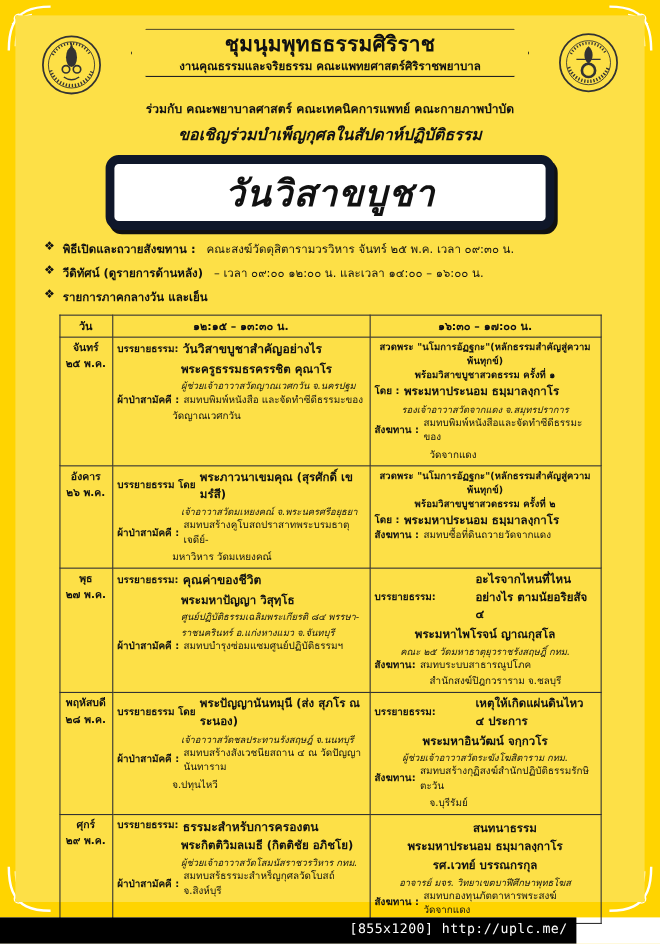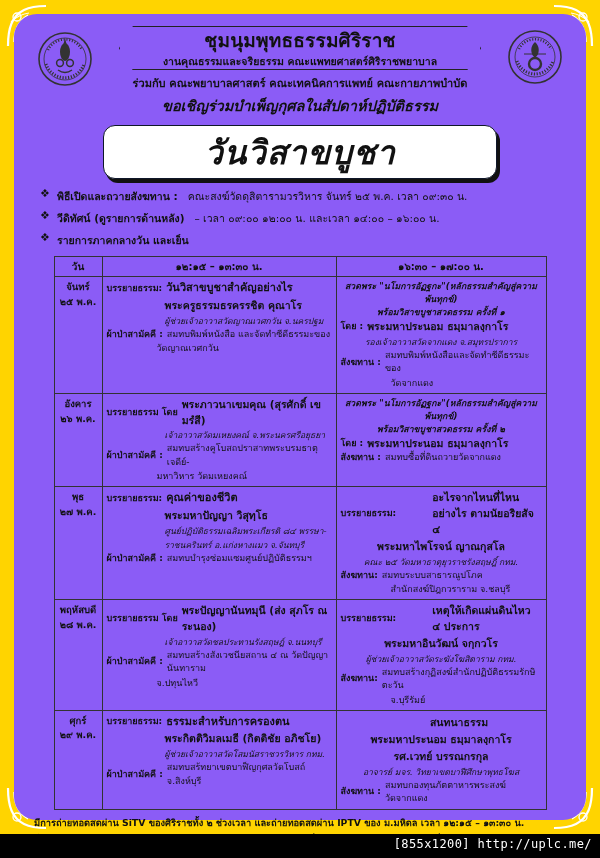--- a/index.html
+++ b/index.html
@@ -11,23 +11,22 @@
     position:relative;
   }
   
   .poster{
     position:absolute;left:0;top:0;width:600px;height:834px;
     background:#ffd400;
     box-sizing:border-box;
   }
   .poster-inner{
     position:absolute;left:14px;top:14px;right:14px;bottom:14px;
-    background:#8b5cf6;
+    background:#fde047;
     box-sizing:border-box;
-    border-radius:23px;
   }
   .corner{position:absolute;width:46px;height:46px;pointer-events:none;}
   .corner svg{display:block;}
   .c-tl{left:2px;top:2px;}
   .c-tr{right:2px;top:2px;transform:scaleX(-1);}
   .c-bl{left:2px;bottom:2px;transform:scaleY(-1);}
   .c-br{right:2px;bottom:2px;transform:scale(-1,-1);}
 
   
   .header{position:relative;padding-top:8px;text-align:center;}
@@ -50,27 +49,27 @@
     clip-path:polygon(14px 0,calc(100% - 14px) 0,100% 50%,calc(100% - 14px) 100%,14px 100%,0 50%);
   }
   .org-title{
     font-size:19px;font-weight:bold;letter-spacing:.2px;line-height:1.25;
     color:#111;position:relative;
   }
   .org-sub{
     font-size:10.5px;font-weight:bold;line-height:1.4;color:#111;position:relative;
     margin-top:1px;
   }
-  .coop{font-size:11px;font-weight:bold;margin-top:4px;color:#111;}
+  .coop{font-size:11px;font-weight:bold;margin-top:20px;color:#111;}
   .invite{font-size:14.5px;font-weight:bold;margin-top:2px;color:#111;font-style:italic;}
 
   .title-box{
     margin:8px auto 0 auto;
     width:392px;height:52px;
-    border:1px solid #0f172a;border-radius:12px;
+    border:8px solid #0f172a;border-radius:12px;
     box-shadow:3px 4px 0 0 #111;
     display:flex;align-items:center;justify-content:center;
     background:#fff;
   }
   .title-text{
     font-size:33px;font-weight:bold;font-style:italic;
     letter-spacing:1px;color:#111;line-height:1;
   }
   .datebar{
     text-align:center;font-size:14.5px;font-weight:bold;margin-top:9px;color:#111;
@@ -108,34 +107,34 @@
   .lrow{display:flex;align-items:center;line-height:1.5;}
   .lbl{font-size:9px;font-weight:bold;flex:0 0 auto;white-space:nowrap;}
   .txt{font-size:9px;margin-left:4px;}
   .topic{font-size:11px;font-weight:bold;}
   .monk{font-size:10.5px;font-weight:bold;}
   .pos{font-size:8.5px;font-style:italic;}
   .ind{padding-left:58px;}
   .ind2{padding-left:46px;}
   .ctr{text-align:center;}
   .chant{
-    font-size:8.6px;font-style:italic;font-weight:bold;text-align:center;
+    font-size:8.6px;font-weight:bold;text-align:center;
     line-height:1.5;letter-spacing:.1px;
   }
   .rtopic{font-size:10.5px;font-weight:bold;margin-left:36px;}
 
   
   .foot{margin:6px 20px 0 20px;color:#111;}
   .foot-line{font-size:9.3px;font-weight:bold;line-height:1.6;}
   .foot-row{display:flex;align-items:flex-start;font-size:9.3px;font-weight:bold;margin-top:2px;}
   .foot-row .dia{font-size:10px;}
 
   
   .wm{
-    position:absolute;left:0;bottom:0;width:600px;height:24px;background:#000;
+    position:absolute;left:0;bottom:0;width:524px;height:24px;background:#000;
   }
   .wm-txt{
     position:absolute;right:8px;top:3px;
     color:#fff;font-size:12px;font-family:"DejaVu Sans Mono","Liberation Mono",monospace;
     letter-spacing:.4px;
   }
 </style>
 </head>
 <body>
 
@@ -382,21 +381,21 @@
           </td>
           <td>
             <div class="lrow">
                 <span class="lbl">บรรยายธรรม:</span>
               <span class="topic txt">ธรรมะสำหรับการครองตน</span>
               </div>
             <div class="ind monk">พระกิตติวิมลเมธี (กิตติชัย อภิชโย)</div>
             <div class="ind pos">ผู้ช่วยเจ้าอาวาสวัดโสมนัสราชวรวิหาร กทม.</div>
             <div class="lrow">
                 <span class="lbl">ผ้าป่าสามัคคี :</span>
-              <span class="txt">สมทบสร้ทยาเขตบาฬ็ญกุศลวัดโบสถ์ จ.สิงห์บุรี</span>
+              <span class="txt">สมทบสร้ธรรมะสำหร็ญกุศลวัดโบสถ์ จ.สิงห์บุรี</span>
               </div>
           </td>
           <td>
             <div class="ctr rtopic">สนทนาธรรม</div>
             <div class="ctr monk">พระมหาประนอม  ธมฺมาลงฺกาโร</div>
             <div class="ctr monk">รศ.เวทย์  บรรณกรกุล</div>
             <div class="ctr pos">อาจารย์ มจร. วิทยาเขตบาฬีศึกษาพุทธโฆส</div>
             <div class="lrow">
                 <span class="lbl">สังฆทาน :</span>
               <span class="txt">สมทบกองทุนภัตตาหารพระสงฆ์วัดจากแดง</span>

